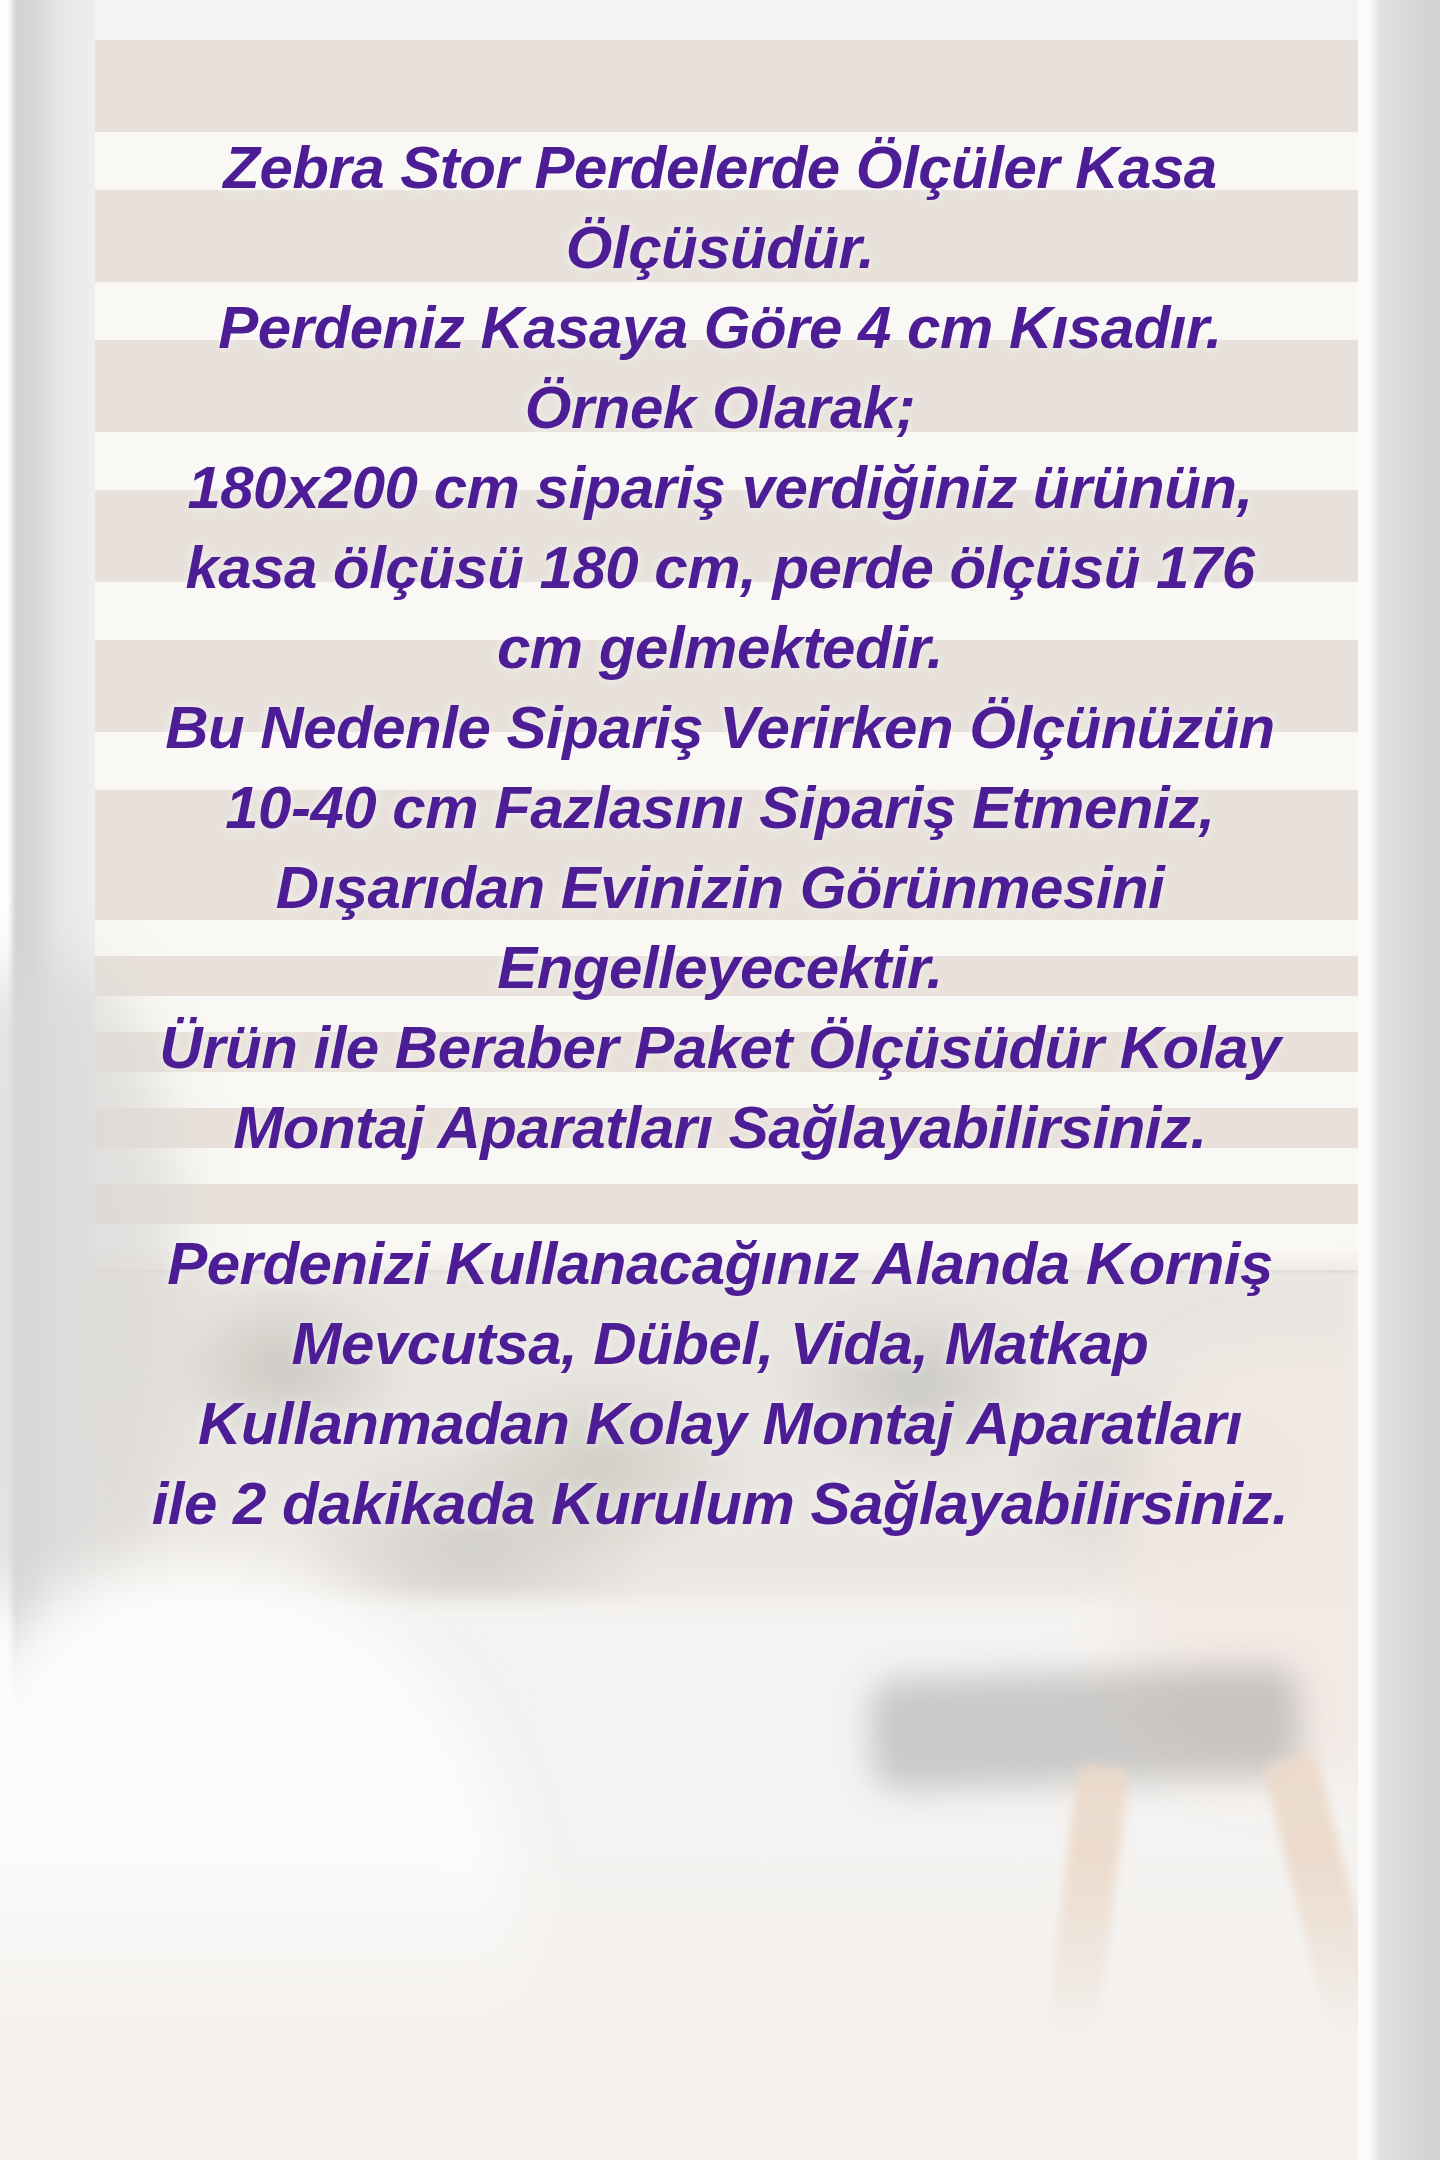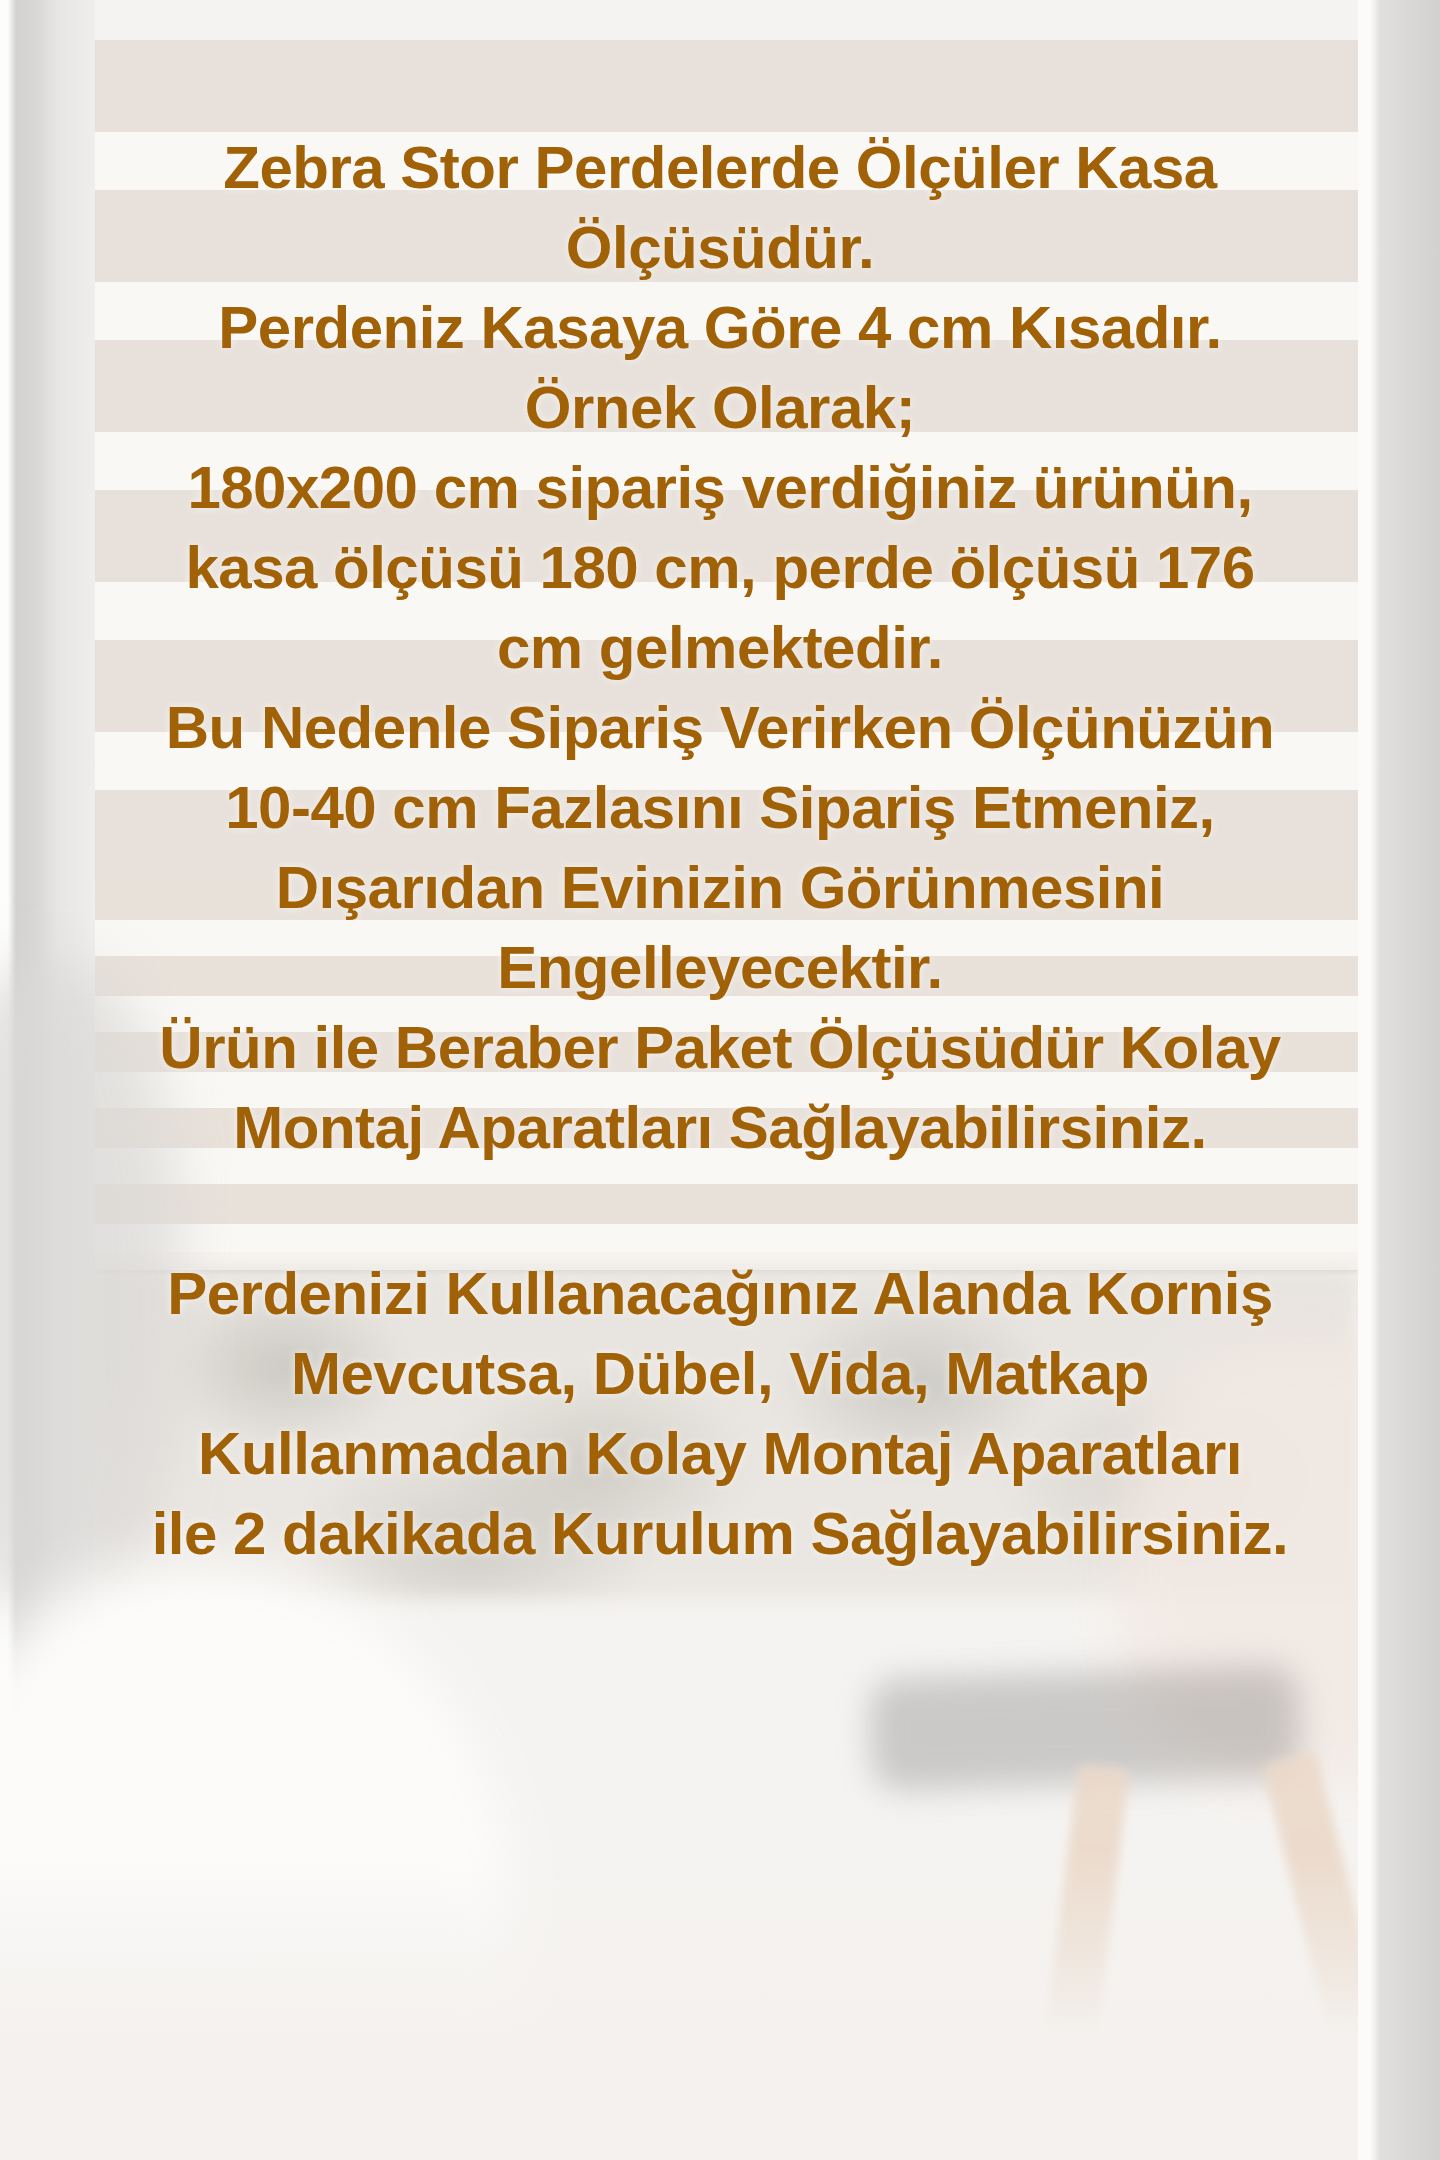--- a/index.html
+++ b/index.html
@@ -106,29 +106,30 @@
     background: linear-gradient(180deg, rgba(246,244,242,0), #f4f1ee 60%);
   }
 
   
   .text-layer {
     position: absolute;
     left: 40px; top: 0; width: 1360px; height: 1604px;
     padding-top: 128px;
     box-sizing: border-box;
     text-align: center;
-    color: #a16207;
+    color: #4c1d95;
     font-weight: bold;
     font-size: 60px;
     letter-spacing: -0.5px;
     text-shadow: 0 0 8px rgba(255,255,255,0.65);
+    font-style: italic;
   }
   .line { height: 80px; line-height: 80px; white-space: nowrap; }
   .para + .para { }
-  .para.gap-lg { margin-top: 86px; }
+  .para.gap-lg { margin-top: 56px; }
 </style>
 </head>
 <body>
 
 <div class="canvas">
 
   <div class="layer frame-left"></div>
   <div class="layer blind-upper"></div>
   <div class="layer blind-lower"></div>
   <div class="layer blind-bar"></div>

